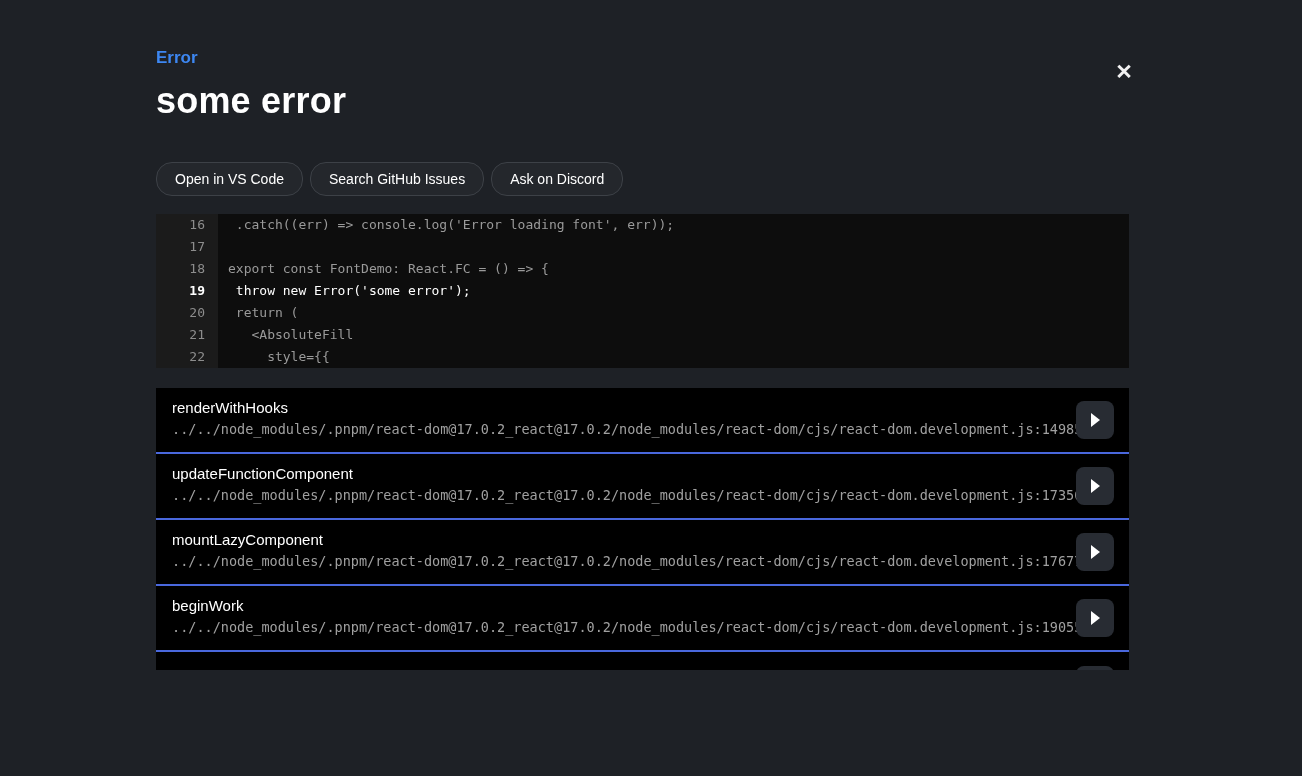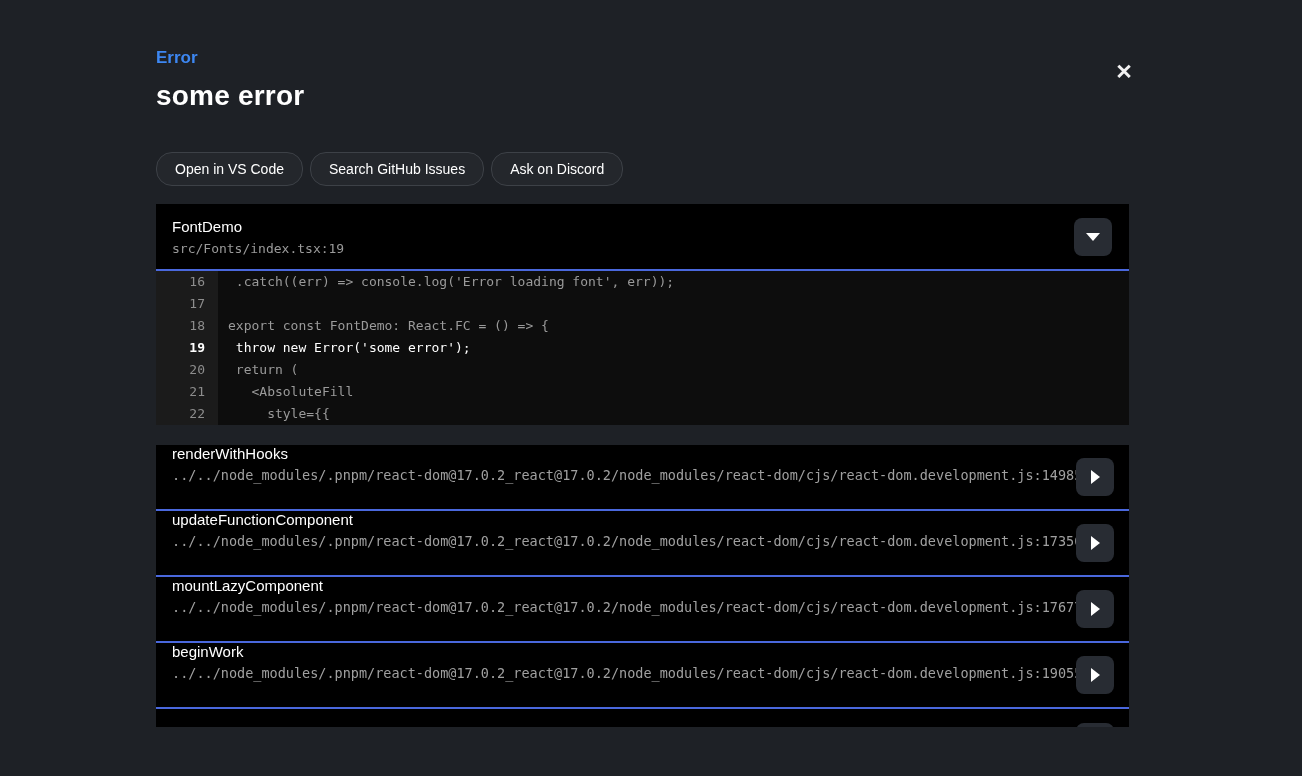--- a/index.html
+++ b/index.html
@@ -16,21 +16,21 @@
     width: 973px;
   }
   .error-kind {
     margin-top: 48px;
     font-size: 17px;
     font-weight: 700;
     color: #3d87f2;
   }
   .error-message {
     margin-top: 12px;
-    font-size: 28px;
+    font-size: 36px;
     font-weight: 700;
     color: #ffffff;
     letter-spacing: 0.2px;
   }
   .actions {
     margin-top: 17px;
     display: flex;
     gap: 7px;
   }
   .action-btn {
@@ -125,20 +125,21 @@
   .stack { margin-top: 20px; }
   .frame {
     position: relative;
     background: #000000;
     height: 66px;
     border-bottom: 2px solid #4a68dd;
     padding-left: 16px;
     overflow: hidden;
   }
   .frame-fn {
+    padding-top: 11px;
     color: #ffffff;
     font-size: 15px;
   }
   .frame-path {
     margin-top: 5px;
     color: #a0a0a0;
     font-size: 13.5px;
     font-family: "DejaVu Sans Mono", monospace;
     white-space: nowrap;
   }
@@ -158,27 +159,20 @@
   <div class="error-kind">Error</div>
   <div class="error-message">some error</div>
 
   <div class="actions">
     <button class="action-btn">Open in VS Code</button>
     <button class="action-btn">Search GitHub Issues</button>
     <button class="action-btn">Ask on Discord</button>
   </div>
 
   <div class="code-frame">
-    <div class="code-frame-header">
-      <div class="cf-title">FontDemo</div>
-      <div class="cf-location">src/Fonts/index.tsx:19</div>
-      <button class="icon-btn">
-        <span class="tri-down"></span>
-      </button>
-    </div>
     <div class="code-block">
       <div class="code-line">
         <span class="ln">16</span>
         <span class="lc"> .catch((err) =&gt; console.log('Error loading font', err));</span>
       </div>
       <div class="code-line">
         <span class="ln">17</span>
         <span class="lc"></span>
       </div>
       <div class="code-line">

